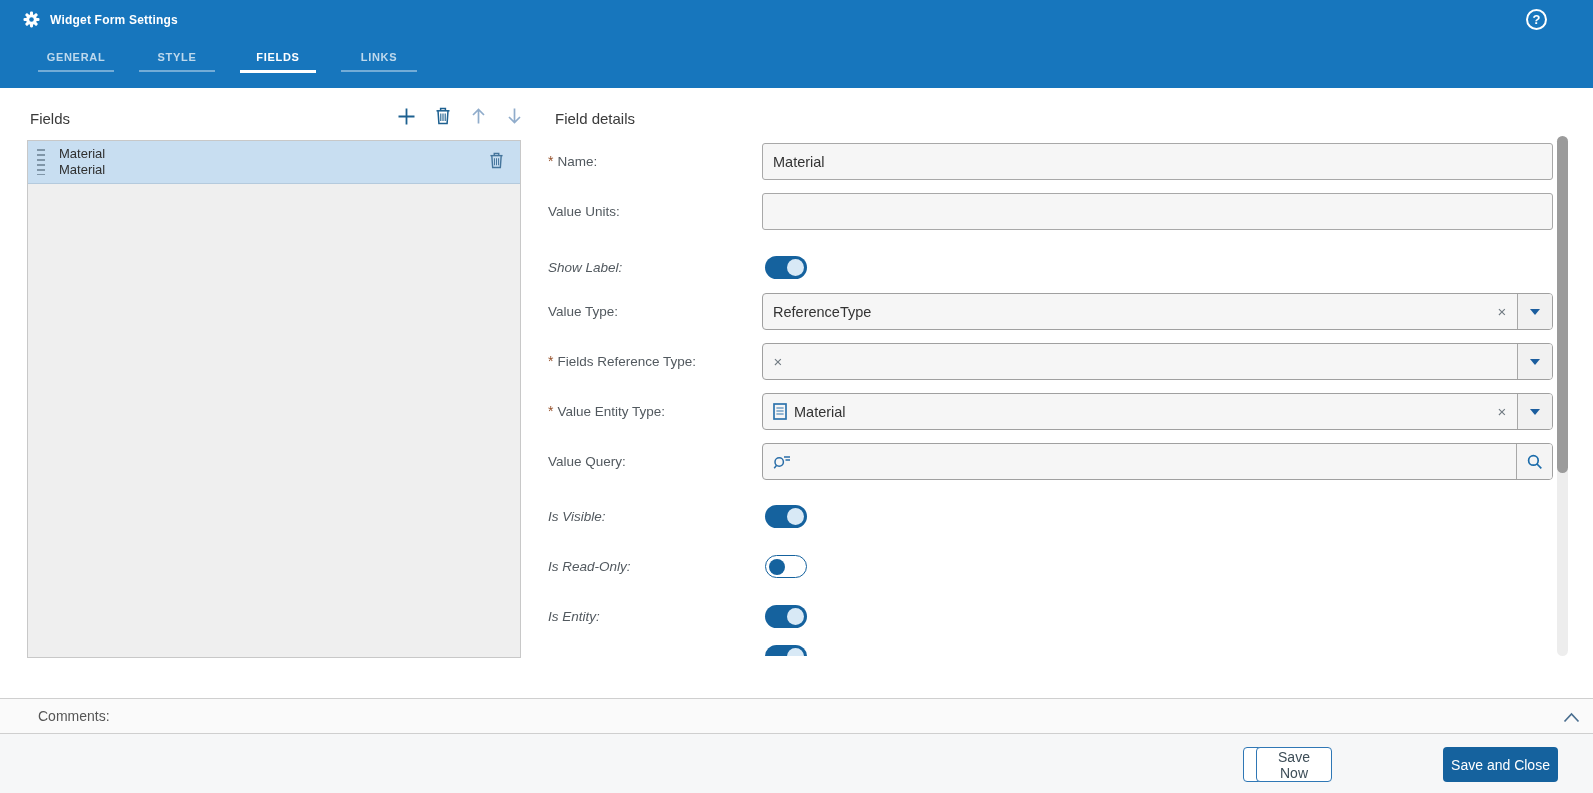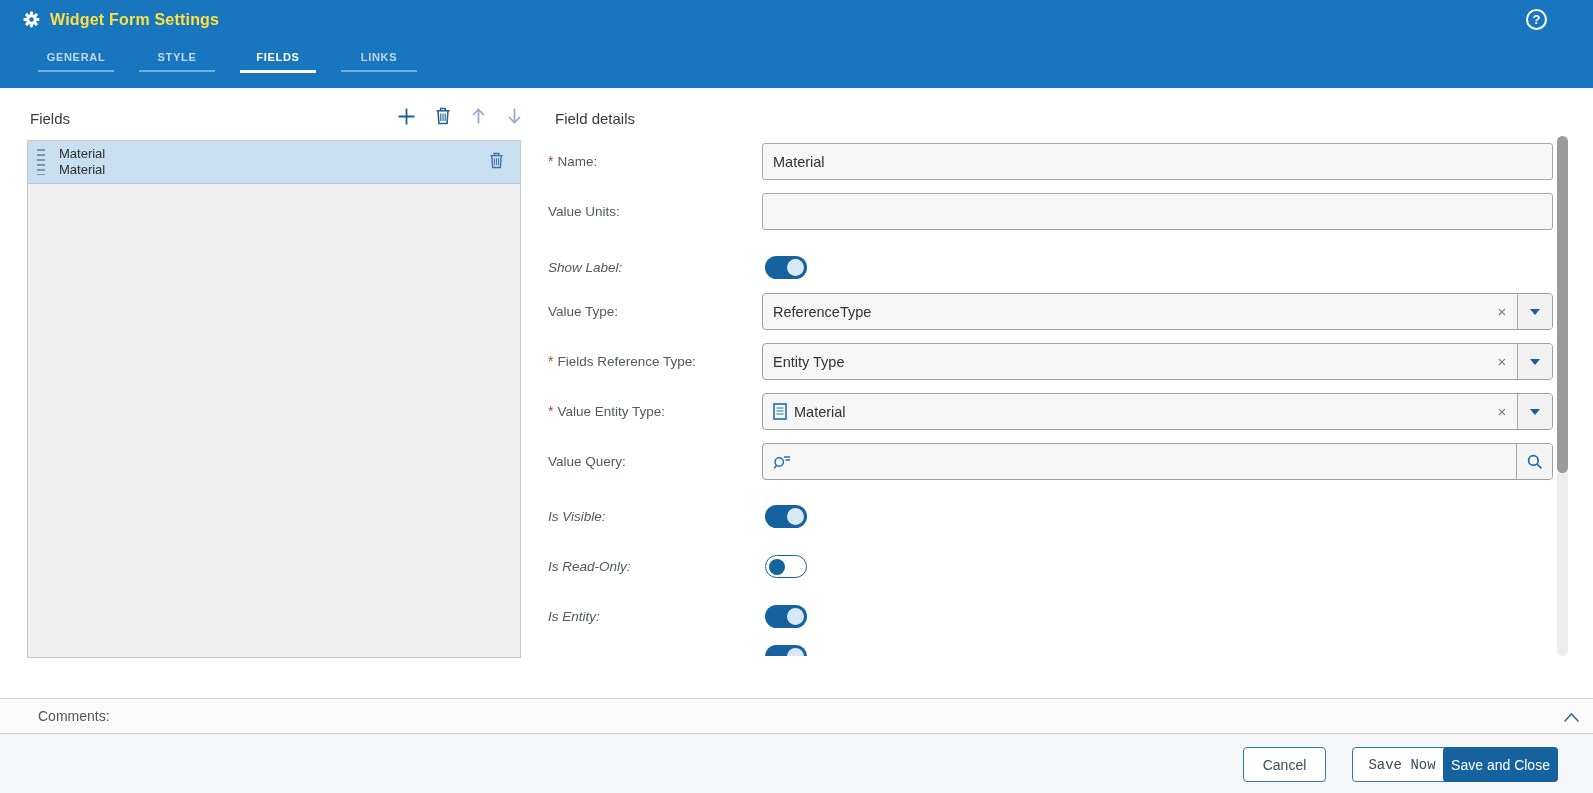--- a/index.html
+++ b/index.html
@@ -3,21 +3,21 @@
 <meta charset="utf-8">
 <style>
   html,body{margin:0;padding:0;background:#fff;}
   .stage{position:relative;width:1593px;height:793px;overflow:hidden;
          font-family:"Liberation Sans","DejaVu Sans",sans-serif;background:#fff;}
 
   
   .app-header{position:absolute;left:0;top:0;width:100%;height:88px;
               background:var(--accent,#1776bd);}
   .title-row{position:absolute;left:22px;top:10px;display:flex;align-items:center;gap:9px;}
-  .title-row h1{margin:0;font-size:16px;font-weight:600;color:#fde047;letter-spacing:.2px;}
+  .title-row h1{margin:0;font-size:12px;font-weight:600;color:#ffffff;letter-spacing:.2px;}
   .tabs{position:absolute;left:38px;top:43px;display:flex;gap:25px;}
   .tab{width:76px;height:27px;display:flex;align-items:center;justify-content:center;
        font-size:11px;font-weight:600;letter-spacing:.7px;color:rgba(255,255,255,.72);
        border-bottom:2px solid rgba(255,255,255,.4);cursor:pointer;}
   .tab.active{color:#fff;border-bottom:3px solid #fff;}
   .help{position:absolute;left:1526px;top:9px;width:21px;height:21px;border:2px solid #fff;
         border-radius:50%;display:flex;align-items:center;justify-content:center;
         color:#fff;font-size:13px;font-weight:700;cursor:pointer;box-sizing:border-box;}
 
   
@@ -83,21 +83,21 @@
   .comments-bar{position:absolute;left:0;top:698px;width:100%;height:36px;background:#fafafa;
                 border-top:1px solid #cfcfcf;border-bottom:1px solid #cfcfcf;box-sizing:border-box;}
   .comments-bar .clabel{position:absolute;left:38px;top:0;line-height:34px;font-size:14px;color:#565656;}
   .cchevron{position:absolute;right:13px;top:10px;cursor:pointer;color:#4a6e8f;}
   .footer{position:absolute;left:0;top:734px;width:100%;height:59px;background:#f6f7f8;}
   .btn{position:absolute;top:13px;height:35px;border-radius:4px;font-family:inherit;
        font-size:14px;cursor:pointer;box-sizing:border-box;}
   .btn.ghost{background:#fff;border:1px solid #2f77b5;color:#3d4d57;}
   .btn.primary{background:var(--primary-dark,#15629e);border:none;color:#ffffff;}
   #btn-cancel{left:1207px;width:83px;margin-left:36px;}
-  #btn-savenow{left:1352px;width:100px;font-family:Liberation Mono, monospace;}
+  #btn-savenow{left:1256px;width:76px;}
   #btn-saveclose{left:1443px;width:115px;}
 </style>
 </head>
 <body>
 
 <div class="stage">
 
   <header class="app-header">
     <div class="title-row">
       <span style="display:flex;">
@@ -211,21 +211,20 @@
             <i class="tri"></i>
           </button>
       </div>
     </div>
 
     <div class="row" style="top:213px">
       <div class="lbl">
         <span class="req">*</span><span>Fields Reference Type:</span>
       </div>
       <div class="ctl combo">
-        <span class="combo-val">Entity Type</span>
         <button class="clear">×</button>
         <button class="dd">
             <i class="tri"></i>
           </button>
       </div>
     </div>
 
     <div class="row" style="top:263px">
       <div class="lbl">
         <span class="req">*</span><span>Value Entity Type:</span>

